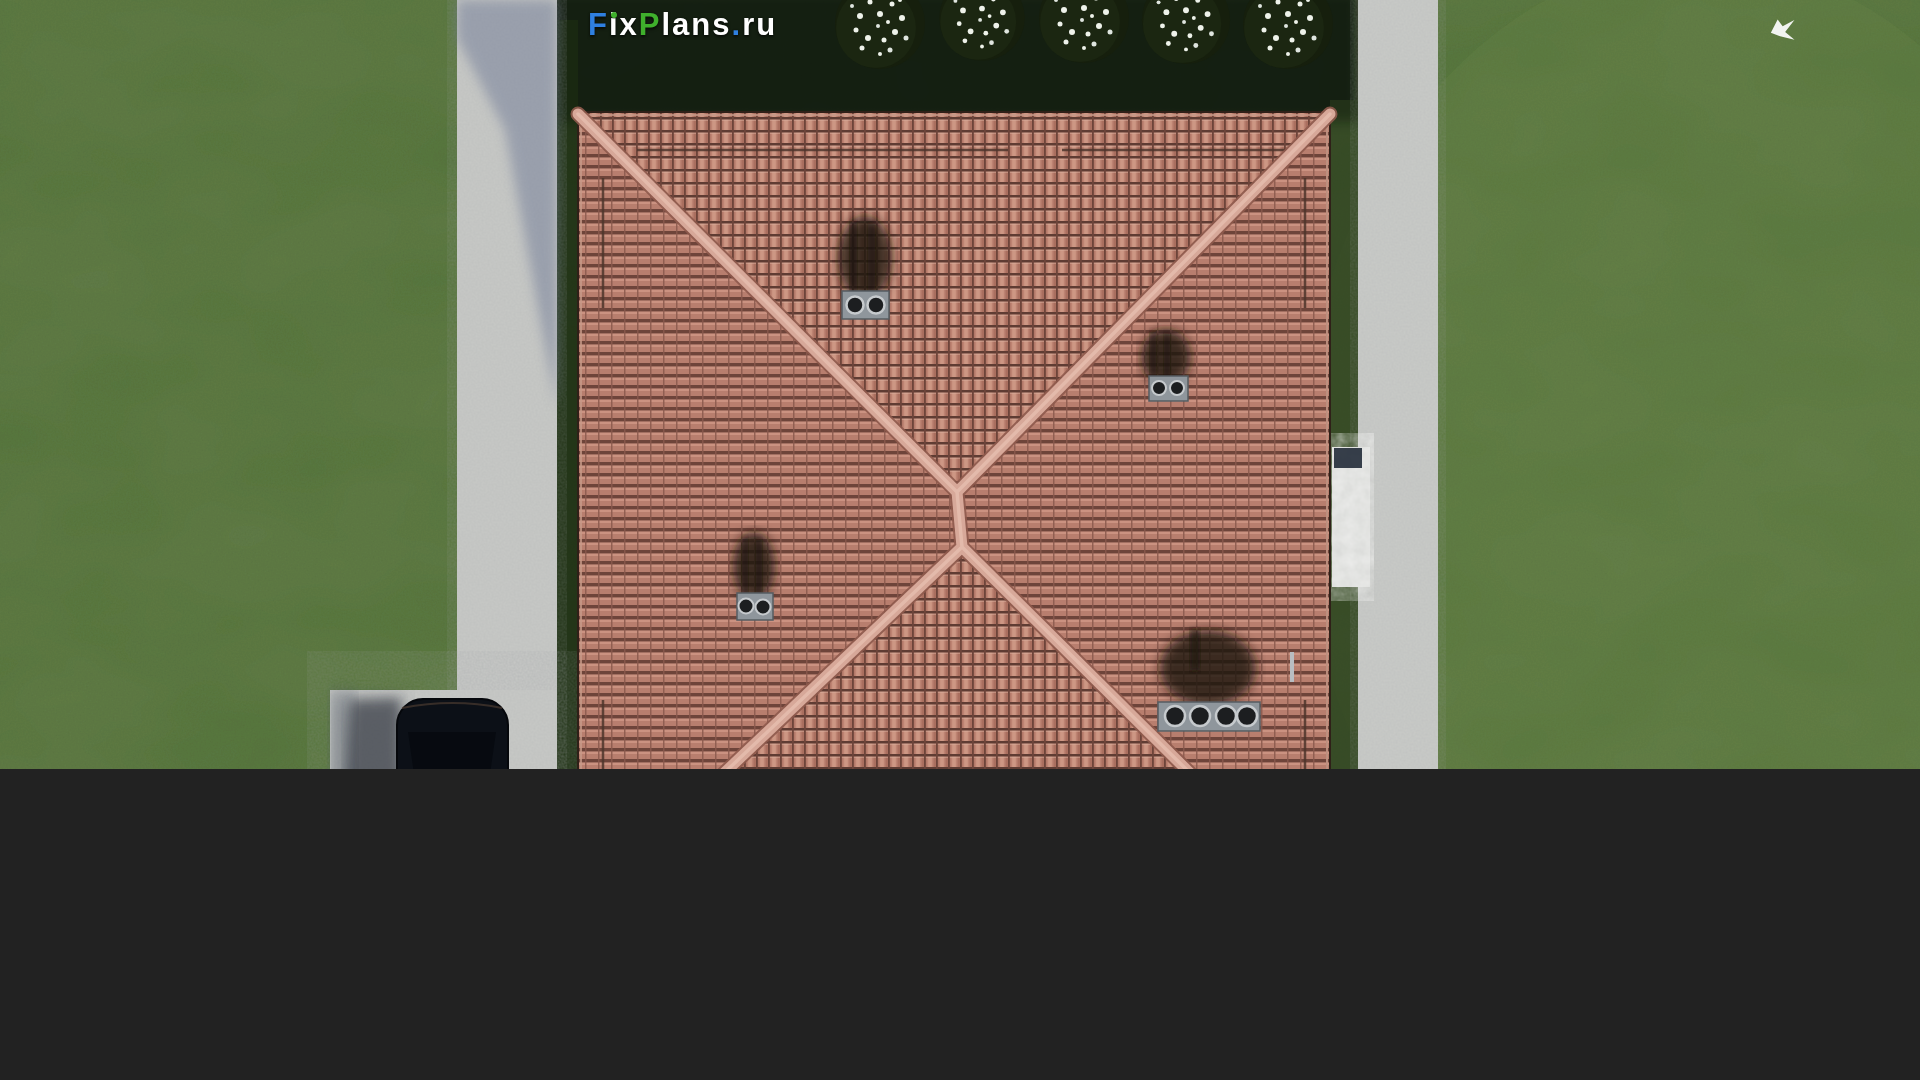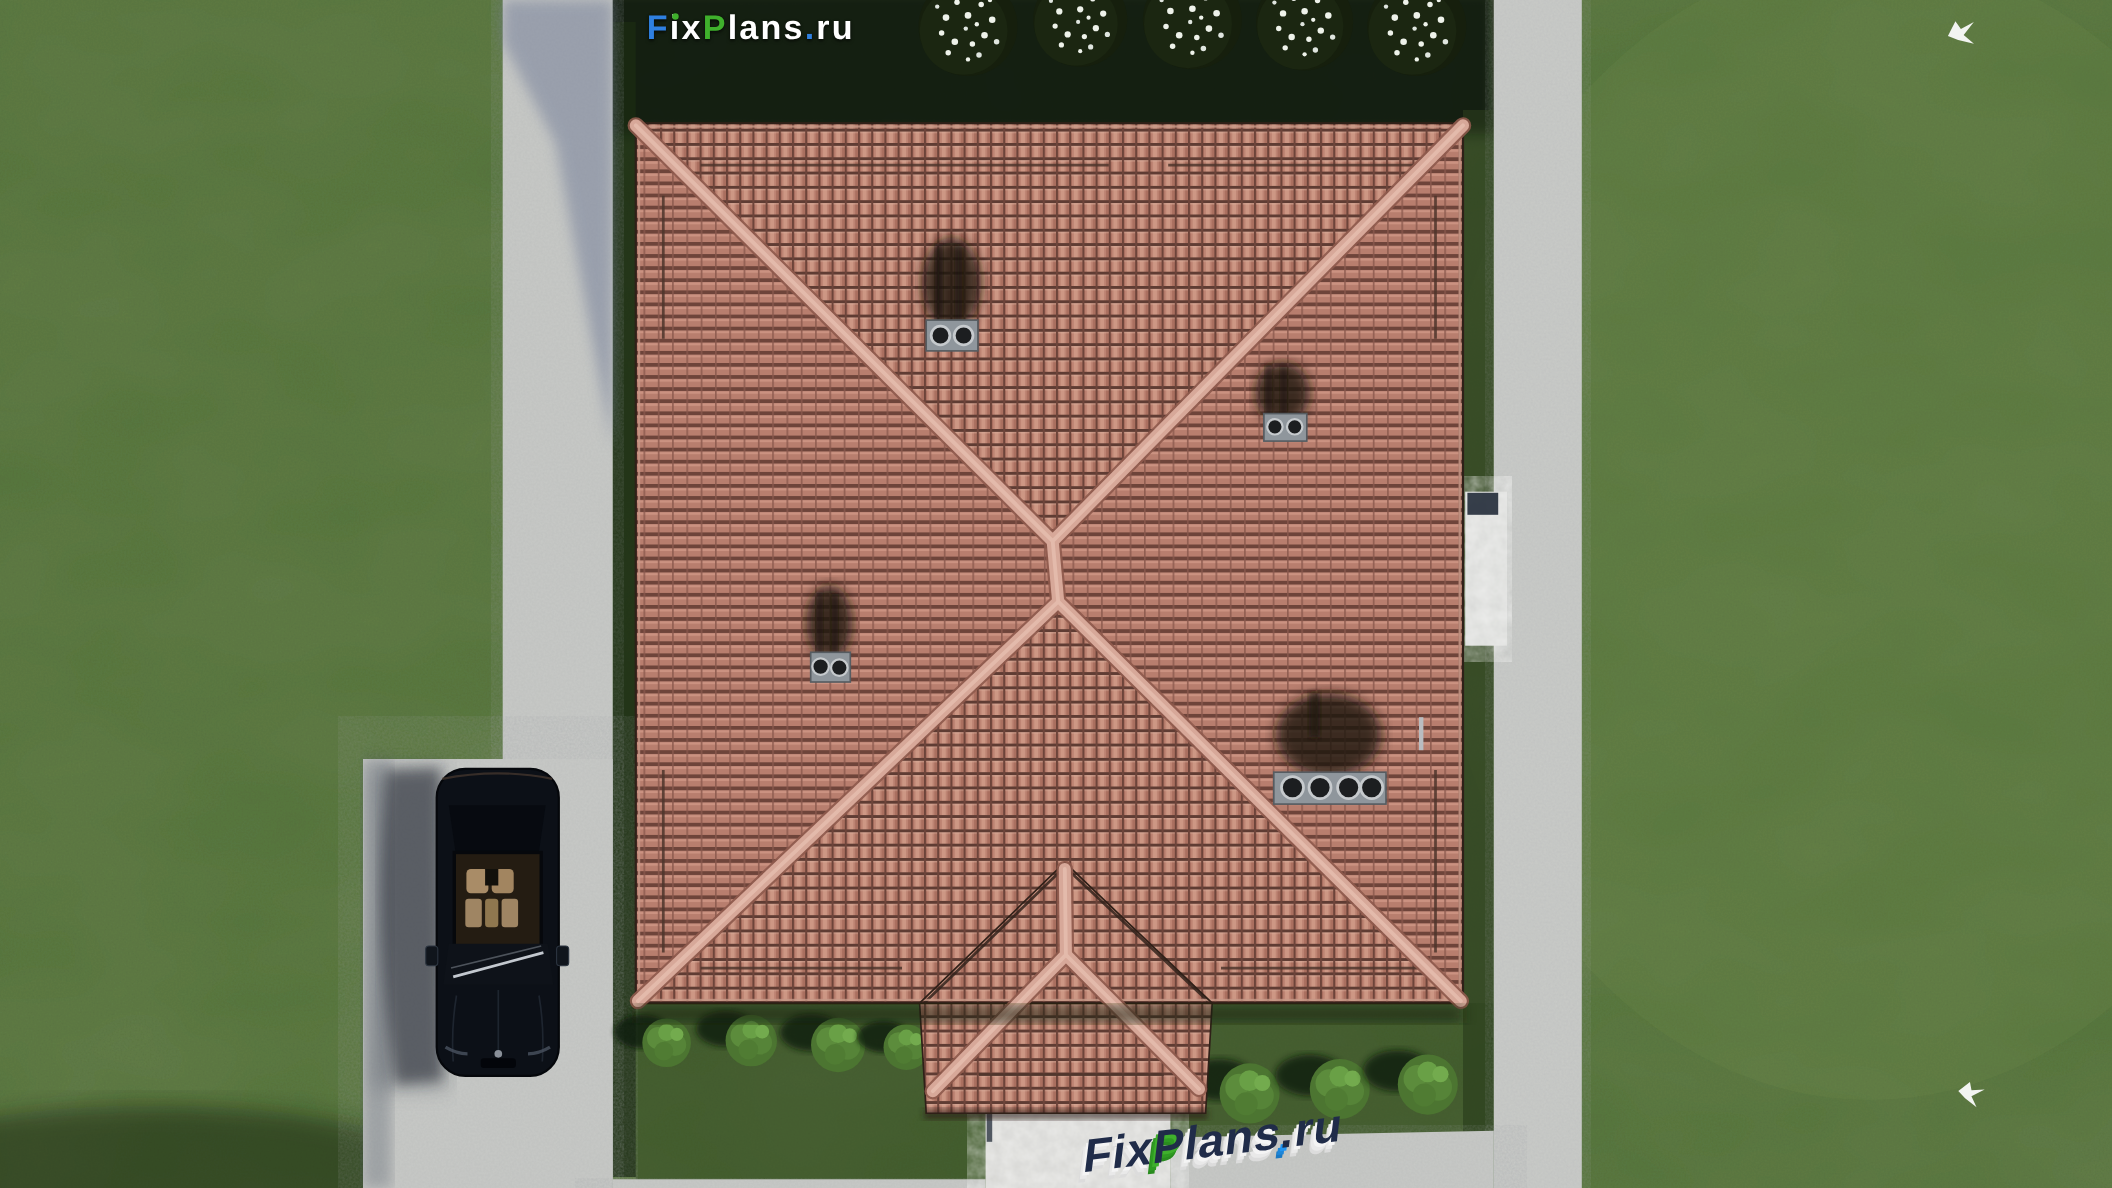--- a/index.html
+++ b/index.html
@@ -1,16 +1,16 @@
 <!DOCTYPE html>
 <html style="--logo-blue: #2f80e0; --logo-green: #3fb02c; --logo-white: #ffffff; --watermark-navy: #202c49; --roof-tile: #b5786a; --roof-ridge: #d7a899; --grass: #55763a; --grass-shadow: #13200c; --path-concrete: #c7c9c6; --car-body: #0c1017;"><head>
 <meta charset="utf-8">
 <style>
   html,body{margin:0;padding:0;background:#222;}
-  .stage{position:relative;width:1920px;height:1080px;overflow:hidden;
+  .stage{position:relative;width:1920px;height:769px;overflow:hidden;
          background:#55763a;font-family:"Liberation Sans",sans-serif;}
   .stage svg{position:absolute;left:0;top:0;}
 
   
   .logo-top{position:absolute;left:588px;top:8px;
     font:700 31px/34px "Liberation Sans",sans-serif;letter-spacing:2px;
     text-shadow:0 2px 3px rgba(0,0,0,.55), 0 0 2px rgba(0,0,0,.4);}
   .lg-blue{color:var(--logo-blue,#2f80e0);}
   .lg-green{color:var(--logo-green,#3fb02c);}
   .lg-white{color:#ffffff;}

